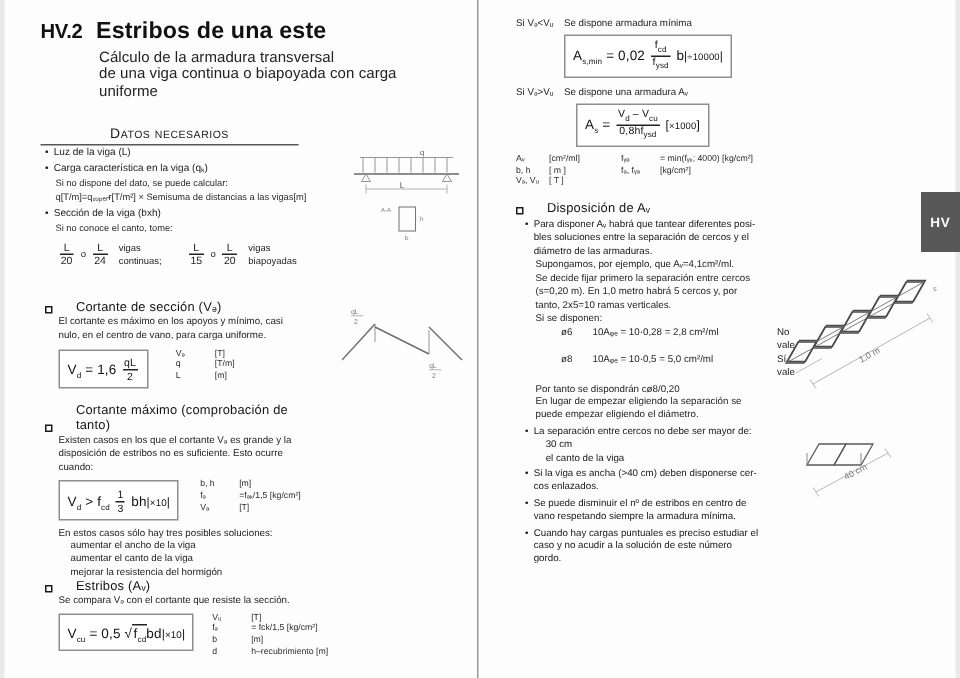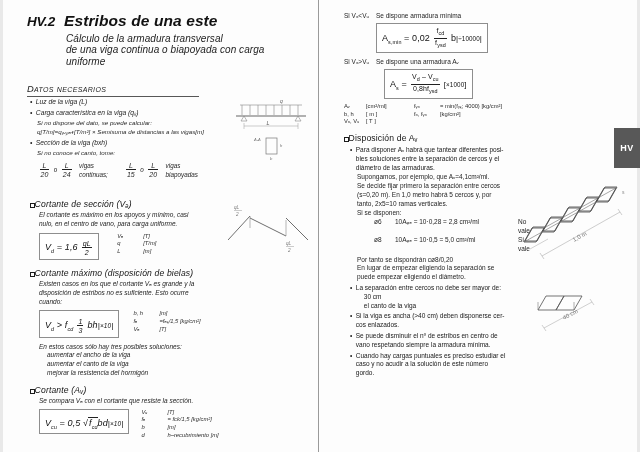--- a/index.html
+++ b/index.html
@@ -19,21 +19,21 @@
   
   .gutter {
     position: absolute; left: 318px; top: 0;
     width: 1px; height: 452px;
     background: #9a9a9a;
   }
   .edge-left  { position:absolute; left:0; top:0; width:3px; height:452px; background:#e9e9e9; }
   .edge-right { position:absolute; right:0; top:0; width:3px; height:452px; background:#e9e9e9; }
 
   
-  .page-left  { position: absolute; left: 0;   top: 0; width: 318px; height: 452px; font-style: italic; }
+  .page-left  { position: absolute; left: 0;   top: 0; width: 318px; height: 452px; }
   .page-right { position: absolute; left: 322px; top: 0; width: 318px; height: 452px; }
 
   
   .hdr { position:absolute; left:27px; top:12px; width:270px; }
   .hdr-row { display:flex; align-items:baseline; gap:9px; }
   .hdr-code {
     font-size: 13.5px; font-weight: bold; letter-spacing: -0.2px;
     color:#111;
   }
   .hdr-title {
@@ -45,32 +45,33 @@
     font-size: 10px; line-height: 11.4px; color:#232323;
     letter-spacing: 0.05px;
   }
 
   
   .sec { position:absolute; }
   .sec-title {
     font-size: 9.3px; color:#1b1b1b; letter-spacing: 0.35px;
     padding-bottom: 1px;
     font-variant: small-caps;
+    text-align: center;
   }
   .sec-rule { height:1px; background:#575757; margin-top:1px; }
 
   
   .bl { font-size:6.7px; line-height:9.1px; color:#1d1d1d; }
   .bl-item { display:flex; gap:3.5px; margin-bottom:2px; }
   .bl-dot { flex:0 0 auto; line-height:9.1px; }
   .bl-tx  { flex:1 1 auto; }
   .sub { font-size:6.2px; line-height:8.4px; color:#2a2a2a; padding-left:7px; }
 
   
-  .sq-head { display:flex; gap:0; align-items:center; }
+  .sq-head { display:flex; gap:16px; align-items:flex-end; }
   .sq {
     flex:0 0 auto; width:4.6px; height:4.6px; margin-top:3px;
     border:0.8px solid #1b1b1b; background:transparent;
   }
   .sq-label { font-size:8.6px; color:#141414; letter-spacing:0.15px; }
 
   .para { font-size:6.5px; line-height:8.8px; color:#242424; }
 
   
   .fbox {
@@ -266,21 +267,21 @@
         <line x1="58" y1="24" x2="58" y2="40" stroke="#888" stroke-width="0.6"></line>
         <text x="58" y="49" font-size="4.6" fill="#777" font-family="Liberation Sans, sans-serif">qL</text>
         <line x1="58" y1="50.5" x2="66" y2="50.5" stroke="#999" stroke-width="0.5"></line>
         <text x="60" y="56" font-size="4.6" fill="#777" font-family="Liberation Sans, sans-serif">2</text>
       </svg>
     </div>
 
     <div style="position:absolute; left:30px; top:268px; width:186px;">
       <div class="sq-head">
         <span class="sq"></span>
-        <span class="sq-label">Cortante máximo (disposición de bielas)</span>
+        <span class="sq-label">Cortante máximo (comprobación de tanto)</span>
       </div>
       <div class="para" style="padding-left:9px; margin-top:2px;">
         <div>Existen casos en los que el cortante Vₔ es grande y la</div>
         <div>disposición de estribos no es suficiente. Esto ocurre</div>
         <div>cuando:</div>
       </div>
       <div style="display:flex; align-items:flex-start; gap:14px; padding-left:9px; margin-top:4px;">
         <div class="fbox">
           <span class="frm">
             V<sub>d</sub> &gt; f<sub>cd</sub>
@@ -310,21 +311,21 @@
         <div>En estos casos sólo hay tres posibles soluciones:</div>
         <div style="padding-left:8px;">aumentar el ancho de la viga</div>
         <div style="padding-left:8px;">aumentar el canto de la viga</div>
         <div style="padding-left:8px;">mejorar la resistencia del hormigón</div>
       </div>
     </div>
 
     <div style="position:absolute; left:30px; top:385px; width:190px;">
       <div class="sq-head">
         <span class="sq"></span>
-        <span class="sq-label">Cortante (Aᵥ)</span>
+        <span class="sq-label">Estribos (Aᵥ)</span>
       </div>
       <div class="para" style="padding-left:9px; margin-top:2px;">Se compara Vₔ con el cortante que resiste la sección.</div>
       <div style="display:flex; align-items:flex-start; gap:12px; padding-left:9px; margin-top:3px;">
         <div class="fbox">
           <span class="frm">
             V<sub>cu</sub> = 0,5 √<span class="sqrt">f<sub>cd</sub></span>bd<span style="font-size:8px;">|</span><span style="font-size:6.5px;">×10</span><span style="font-size:8px;">|</span>
           </span>
         </div>
         <div class="leg">
           <div class="leg-row">

